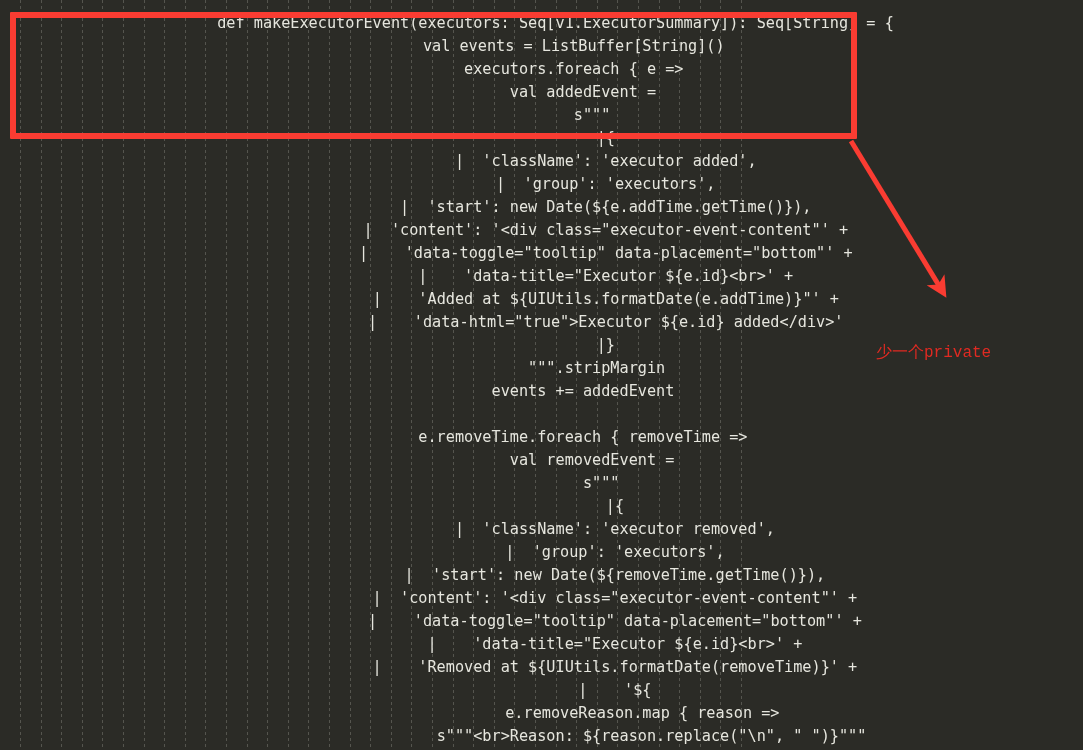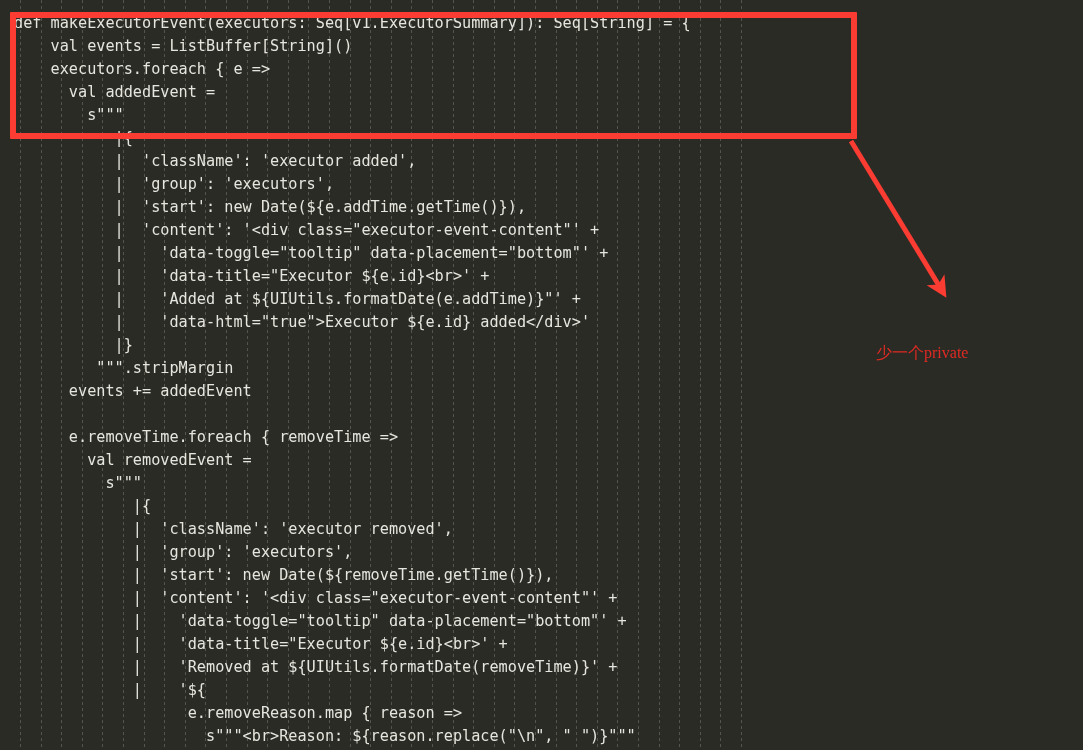--- a/index.html
+++ b/index.html
@@ -8,20 +8,21 @@
     padding: 0;
     background: #2b2b26;
   }
   #screen {
     position: relative;
     width: 1083px;
     height: 750px;
     background: #2b2b26;
     overflow: hidden;
     font-family: "DejaVu Sans Mono", "Liberation Mono", monospace;
+    text-align: center;
   }
 
   
   #guides {
     position: absolute;
     left: 0; top: 0;
     width: 1083px;
     height: 750px;
     pointer-events: none;
   }
@@ -74,21 +75,21 @@
     height: 127px;
     border: 6px solid #fa3c32;
     box-sizing: border-box;
     border-radius: 1px;
   }
   #annotation-text {
     position: absolute;
     left: 876px;
     top: 343px;
     color: #e02a22;
-    font-family: Liberation Serif, serif;
+    font-family: Liberation Mono, monospace;
     font-size: 16px;
     line-height: 20px;
     white-space: pre;
   }
 </style>
 </head>
 <body>
 
 <div id="screen">
 

